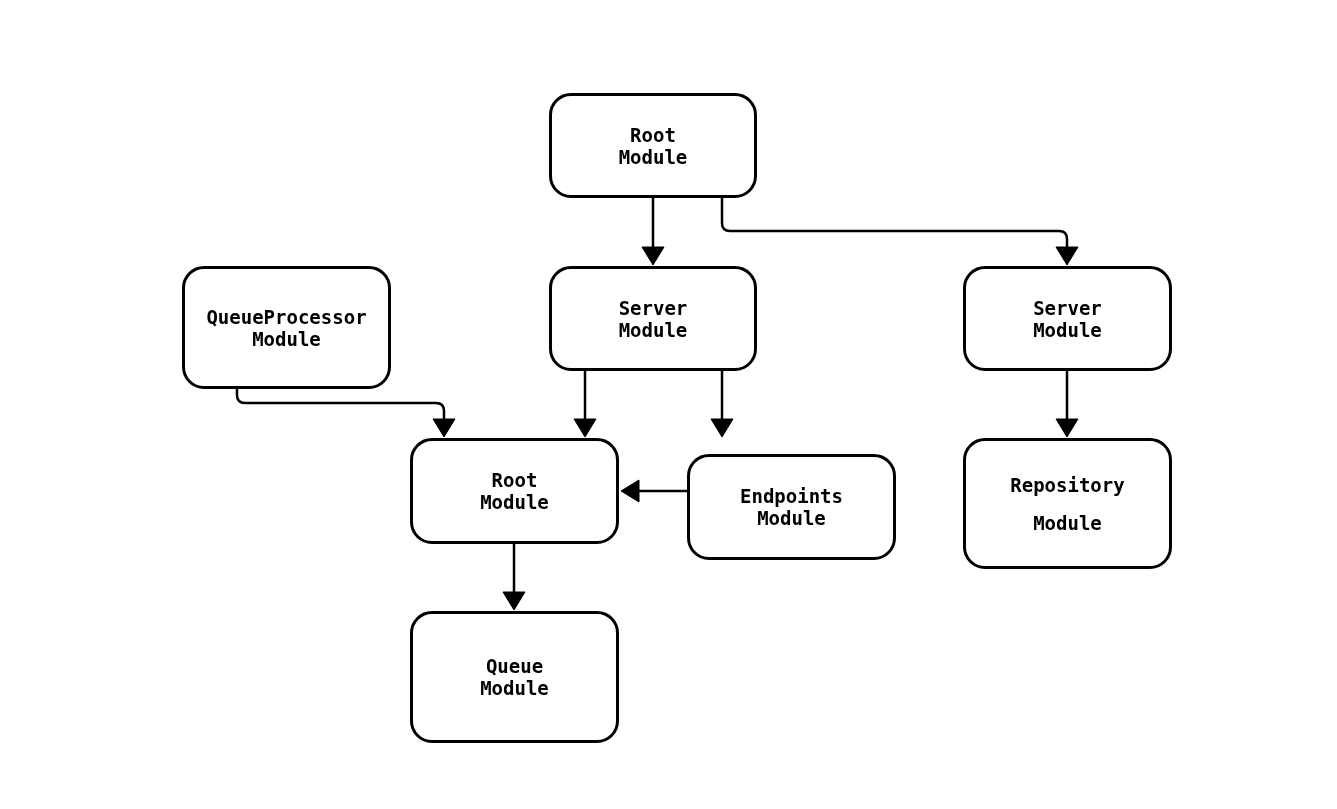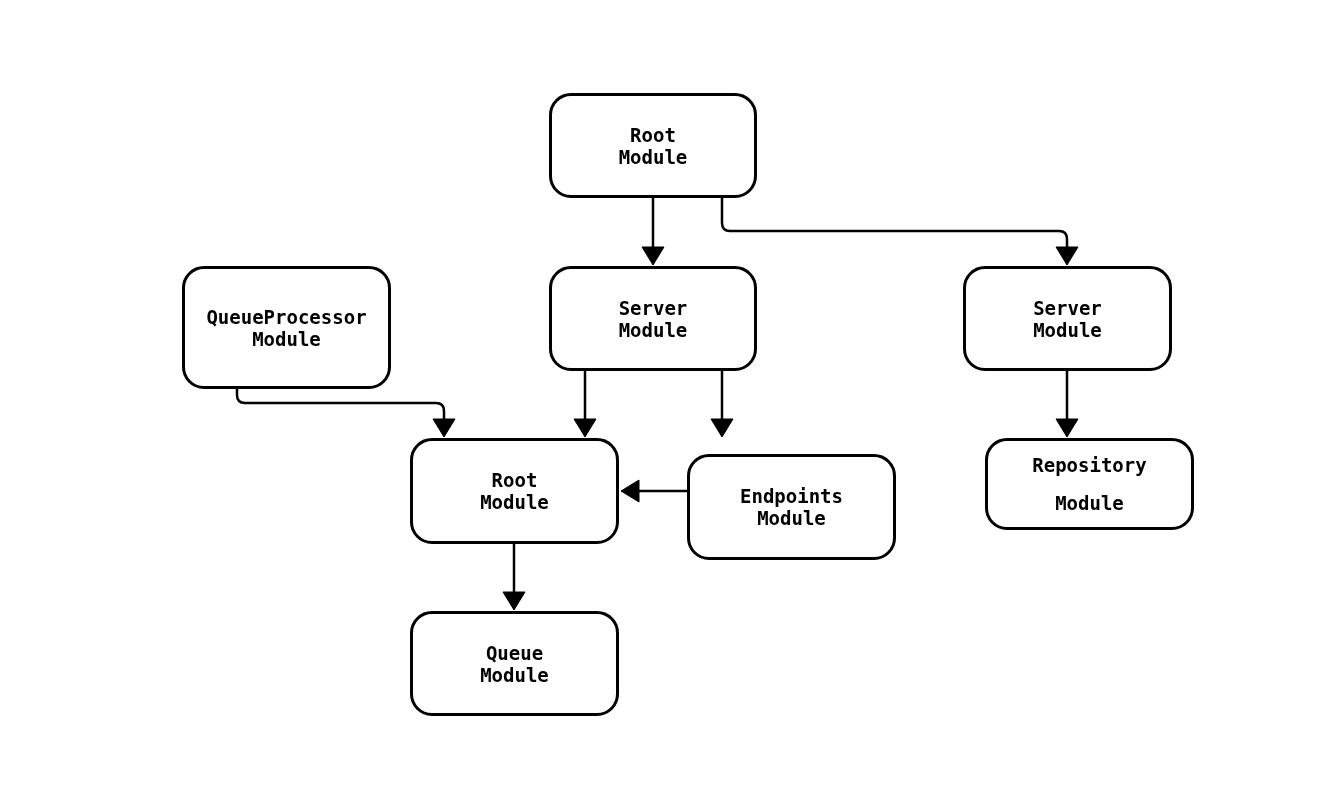--- a/index.html
+++ b/index.html
@@ -48,22 +48,22 @@
     font-size: 19px;
     line-height: 22px;
     text-align: center;
   }
   #node-root          { left: 549px; top:  93px; width: 208px; height: 105px; }
   #node-queueprocessor{ left: 142px; top: 266px; width: 209px; height: 123px; margin-left: 40px; }
   #node-server        { left: 549px; top: 266px; width: 208px; height: 105px; }
   #node-global        { left: 963px; top: 266px; width: 209px; height: 105px; }
   #node-core          { left: 410px; top: 438px; width: 209px; height: 106px; }
   #node-endpoints     { left: 687px; top: 438px; width: 209px; height: 106px; margin-top: 16px; }
-  #node-repository    { left: 985px; top: 438px; width: 209px; height: 92px; gap: 16px; }
-  #node-queue         { left: 410px; top: 611px; width: 209px; height: 105px; }
+  #node-repository    { left: 963px; top: 438px; width: 209px; height: 131px; gap: 16px; }
+  #node-queue         { left: 410px; top: 611px; width: 209px; height: 132px; }
 </style>
 </head>
 <body>
 
 <div class="canvas">
 
   <svg class="edges-layer" viewBox="0 0 1337 809" xmlns="http://www.w3.org/2000/svg">
 
     <g>
       <path d="M653 198 L653 248"></path>

